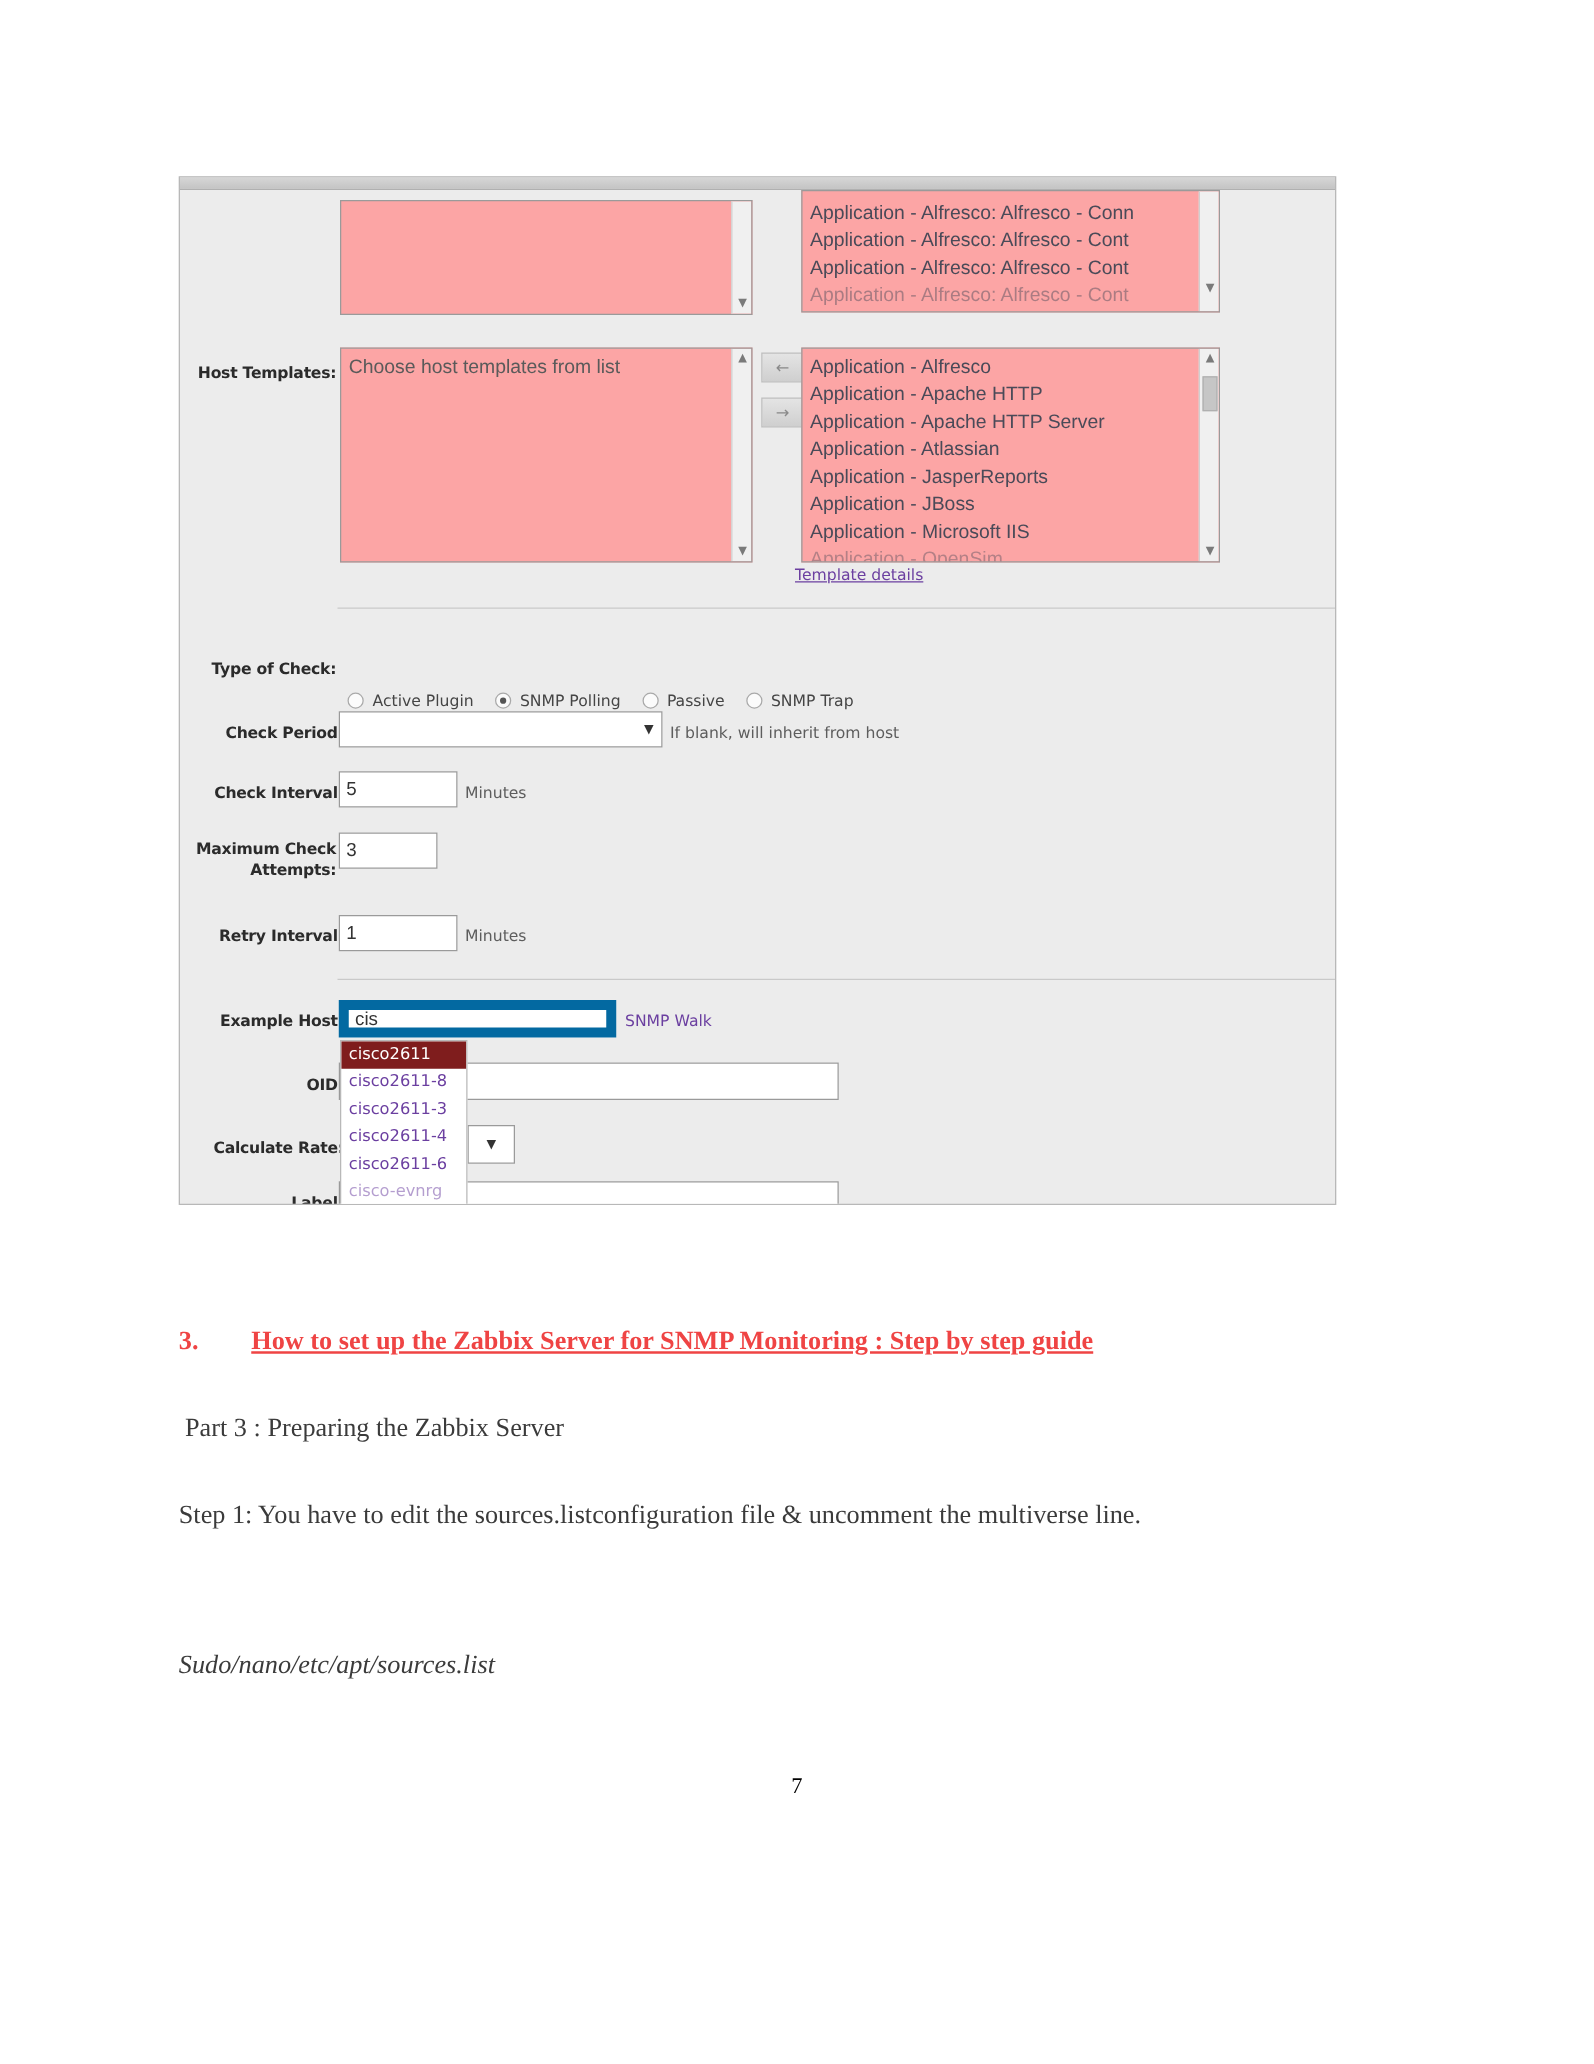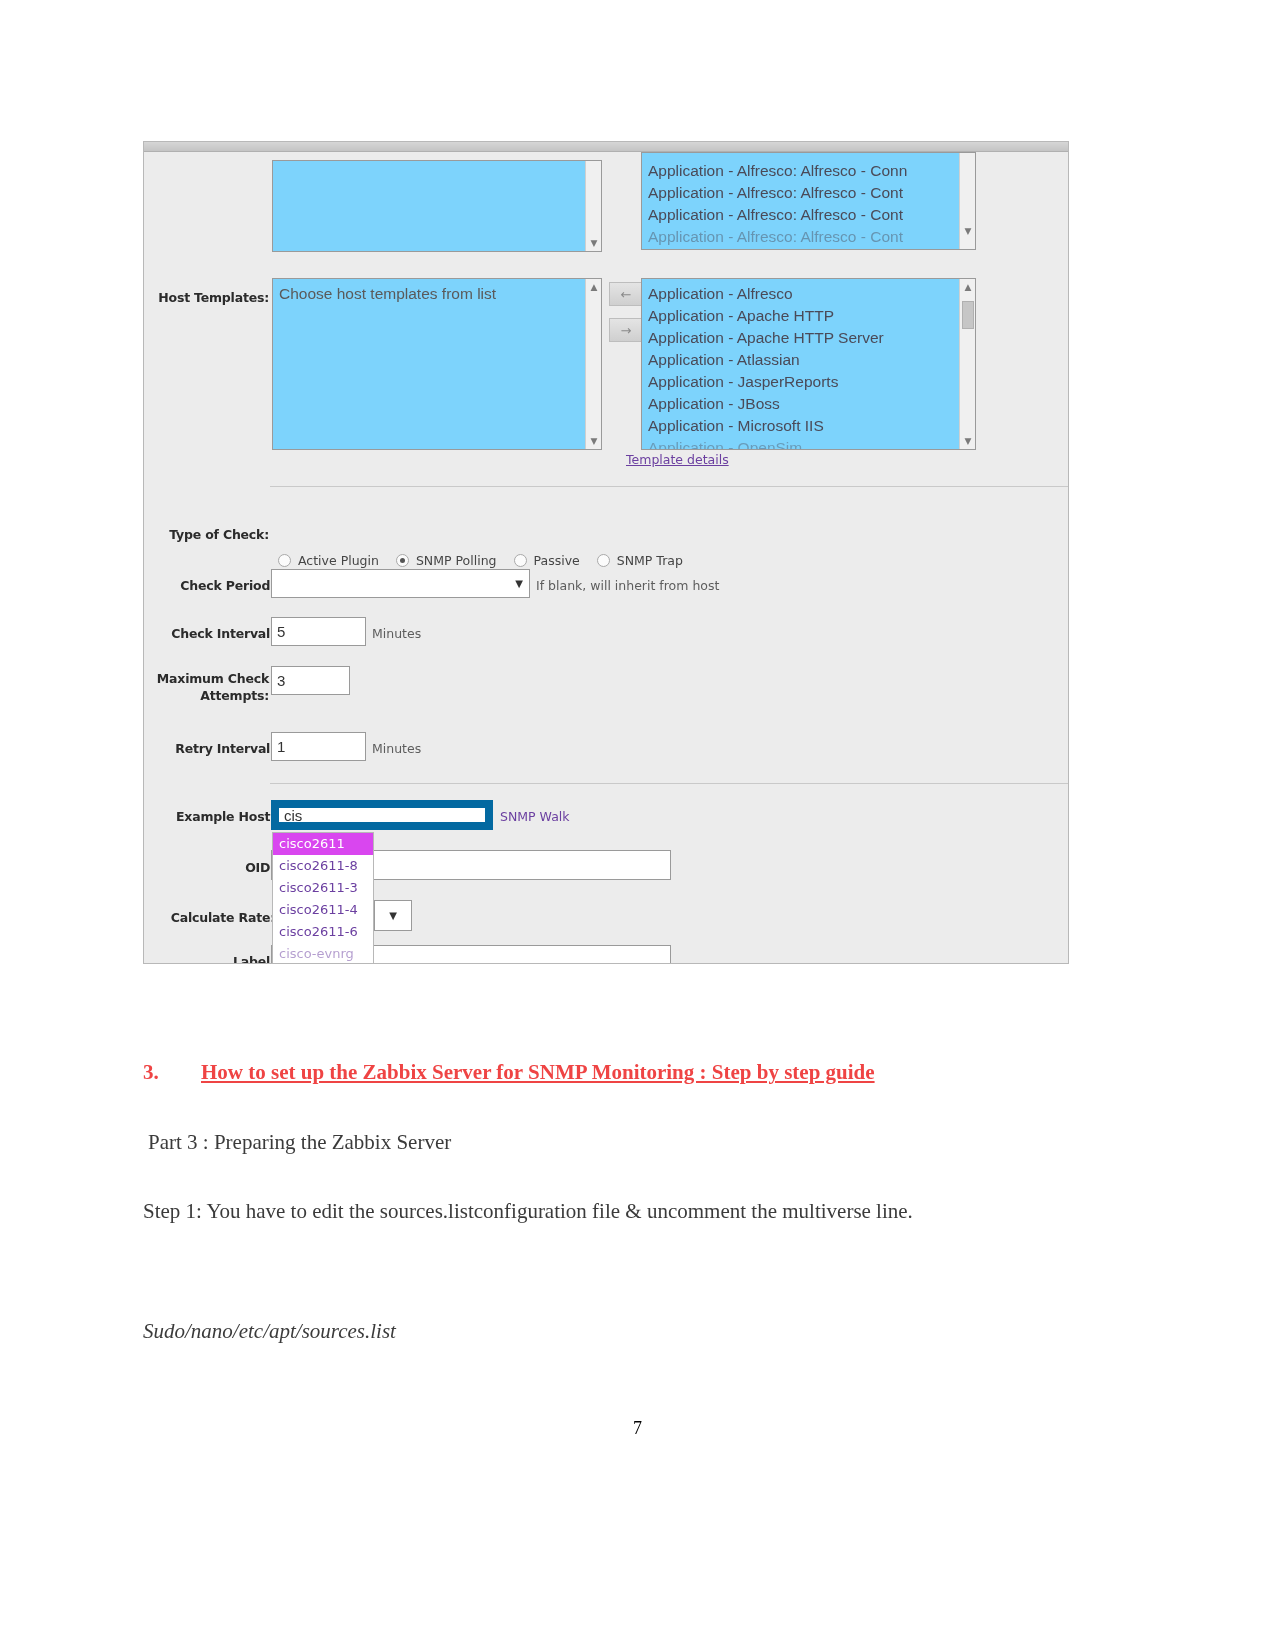--- a/index.html
+++ b/index.html
@@ -41,21 +41,21 @@
     font-weight: bold;
     font-size: 12.5px;
     color: #2b2b2b;
     text-align: right;
     letter-spacing: -0.2px;
   }
 
   
   .lb {
     position: absolute;
-    background: #7dd3fc;
+    background: #fca5a5;
     border: 1px solid #9a9a9a;
     overflow: hidden;
   }
   .lb-inner {
     position: absolute;
     left: 0; top: 0; right: 16px; bottom: 0;
     overflow: hidden;
     padding: 4px 0 0 6px;
   }
   .lb-item {
@@ -188,21 +188,21 @@
   }
   .ac-item {
     font-family: "DejaVu Sans", sans-serif;
     font-size: 13px;
     color: #6b3fa0;
     padding: 2px 6px;
     line-height: 18px;
     white-space: nowrap;
   }
   .ac-item.sel {
-    background: #d946ef;
+    background: #7f1d1d;
     color: #ffffff;
   }
 
   
   .doc-heading {
     position: absolute;
     left: 143px;
     top: 1060px;
     width: 980px;
     font-family: "Liberation Serif", serif;
@@ -289,21 +289,21 @@
       <div class="lb-item">Application - Microsoft IIS</div>
       <div class="lb-item" style="opacity:.4;">Application - OpenSim</div>
     </div>
     <div class="sb">
       <div class="sb-up">▲</div>
       <div class="sb-thumb" style="top:22px; height:28px;"></div>
       <div class="sb-dn">▼</div>
     </div>
   </div>
 
-  <div class="tmpl-details" style="left:482px; top:310px;">Template details</div>
+  <div class="tmpl-details" style="left:492px; top:310px;">Template details</div>
 
   <hr class="sep" style="left:126px; top:344px; width:800px;">
 
   <div class="flabel" style="left:-5px; top:385px; width:130px;">Type of Check:</div>
   <div class="radio-row" style="left:134px; top:381px;">
     <div class="radio-opt">
       <span class="radio-dot"></span>
       <span class="radio-lab">Active Plugin</span>
     </div>
     <div class="radio-opt">

